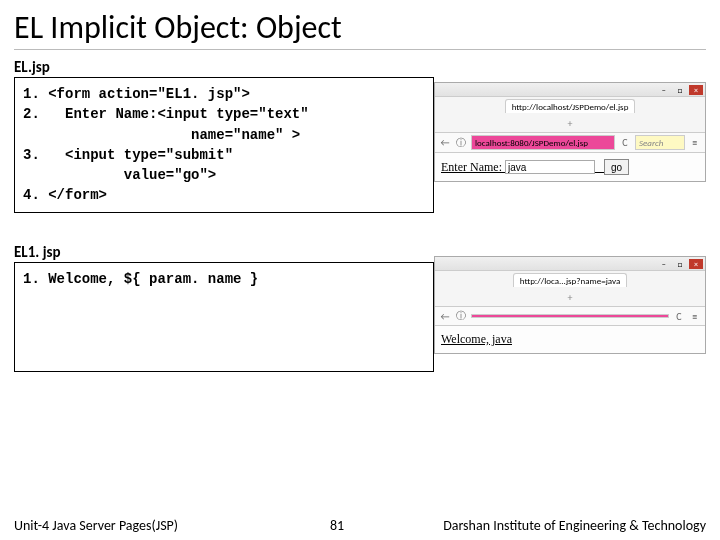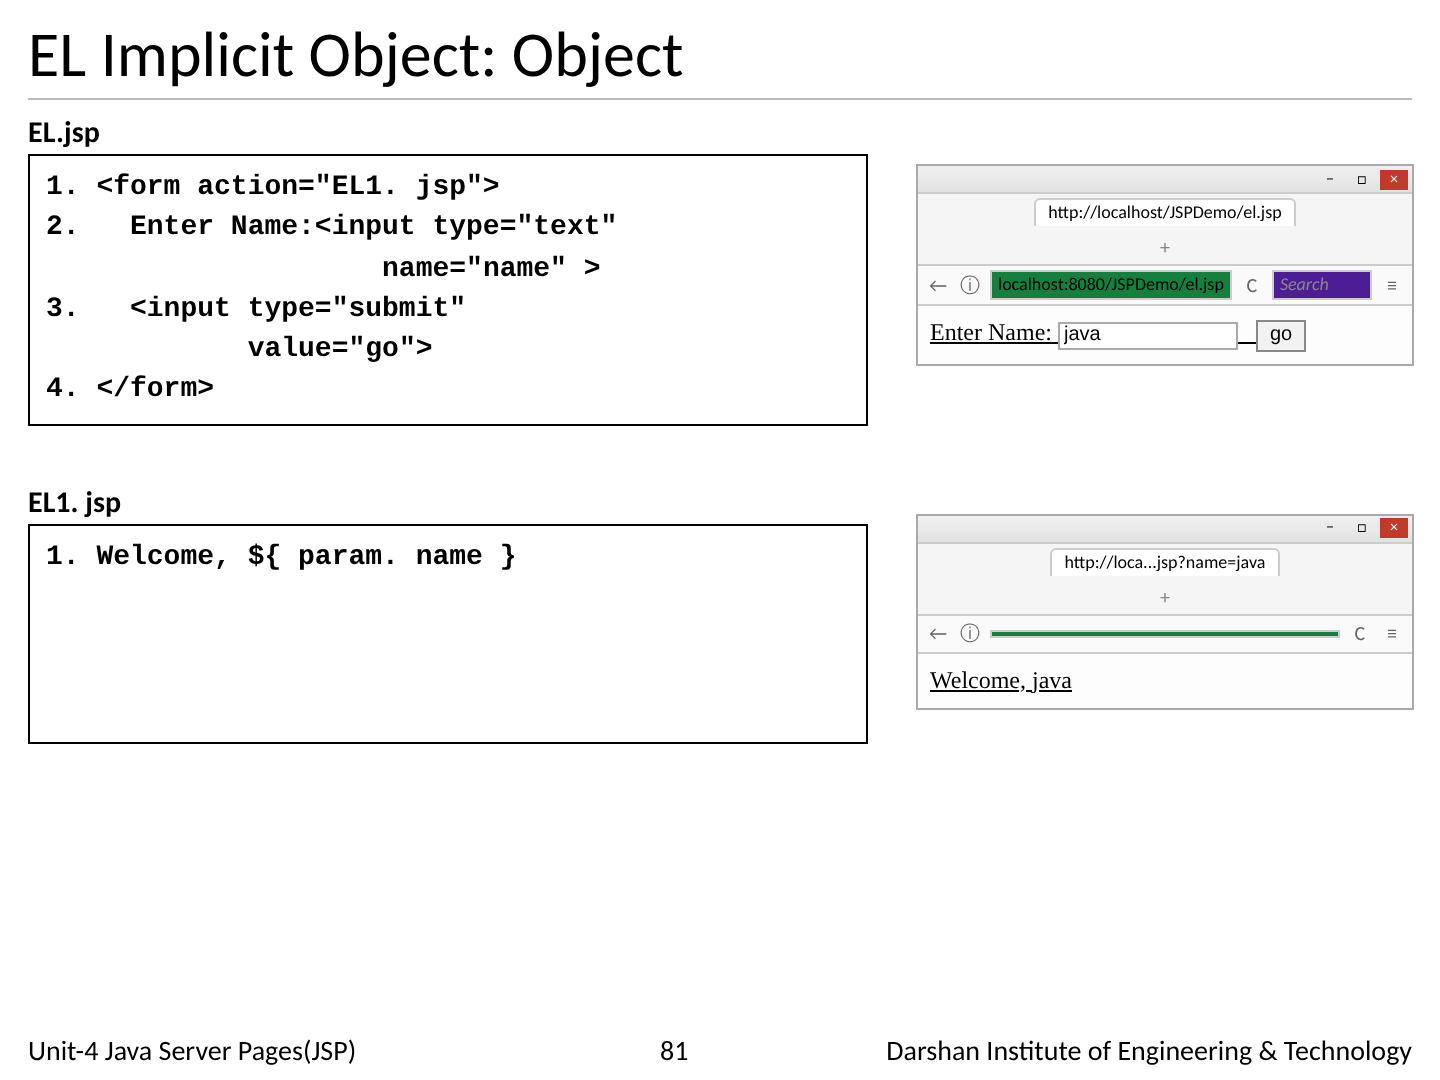--- a/index.html
+++ b/index.html
@@ -1,35 +1,35 @@
 <!DOCTYPE html>
 <html><head>
 <meta charset="utf-8">
 <style>
   * { box-sizing: border-box; margin: 0; padding: 0; }
   body { width: 720px; height: 540px; background: #fff; font-family: "Calibri", Arial, sans-serif; position: relative; }
   .slide-title { font-size: 32px; padding: 8px 14px 2px 14px; }
   .title-underline { border-bottom: 1px solid #bbb; margin: 0 14px 6px 14px; }
-  .content { padding: 0 14px; display: flex; gap: 24px; }
+  .content { padding: 0 14px; display: flex; gap: 0; }
   .left-col { flex: 0 0 420px; }
   .right-col { flex: 1; }
   .file-label { font-weight: bold; font-family: "Calibri", Arial, sans-serif; font-size: 15px; margin: 2px 0 1px 0; }
   .code-box { border: 1px solid #000; background: #fff; padding: 6px 8px; font-family: "Courier New", monospace; font-size: 14px; font-weight: bold; line-height: 1.45; white-space: pre-wrap; }
   .code-box.tall { min-height: 110px; }
   .browser-mock { border: 1px solid #aaa; background: #fdfdfd; font-size: 10px; margin-top: 4px; position: relative; }
   .bm-titlebar { display:flex; justify-content:flex-end; align-items:center; height:14px; background:linear-gradient(#f0f0f0,#e2e2e2); border-bottom:1px solid #ccc; padding:0 2px; gap:2px; }
   .bm-titlebar .wbtn { width:14px; height:10px; display:flex; align-items:center; justify-content:center; font-size:8px; }
   .bm-titlebar .wbtn.close { background:#c0392b; color:#fff; }
   .bm-tab { display:flex; align-items:center; gap:4px; background:#f5f5f5; border-bottom:1px solid #ccc; padding:2px 4px;flex-direction:column; }
   .bm-tab .tab { border:1px solid #ccc; background:#fff; border-bottom:none; padding:1px 6px; font-size:9px; border-radius:3px 3px 0 0; max-width:150px; overflow:hidden; white-space:nowrap; }
   .bm-tab .plus { color:#888; }
   .bm-url { display:flex; align-items:center; gap:4px; background:#fafafa; border-bottom:1px solid #ccc; padding:2px 4px; }
-  .bm-url .addr { flex:1; border:1px solid #ccc; background:#15803d; padding:1px 3px; font-size:9px; white-space:nowrap; overflow:hidden;text-align:right; }
+  .bm-url .addr { flex:1; border:1px solid #ccc; background:#ec4899; padding:1px 3px; font-size:9px; white-space:nowrap; overflow:hidden; }
   .bm-url .tool { width:12px; text-align:center; color:#666; }
-  .bm-url .search { flex:0 0 50px; border:1px solid #ccc; background:#4c1d95; padding:1px 3px; font-size:9px; color:#888; font-style:italic; }
+  .bm-url .search { flex:0 0 50px; border:1px solid #ccc; background:#fef9c3; padding:1px 3px; font-size:9px; color:#888; font-style:italic; }
   .bm-body { padding:6px; font-family: "Times New Roman", serif; font-size:12px;text-decoration:underline; }
   .bm-body input.tf { border:1px solid #aaa; height:14px; width:90px; font-size:10px; padding:0 2px; }
   .bm-body input.btn { border:1px solid #888; background:#f2f2f2; height:16px; font-size:10px; padding:0 6px; }
   .spacer-2 { height: 28px; }
   .footer { position: absolute; bottom: 6px; left: 14px; right: 14px; display: flex; align-items: center; font-size: 14px; }
   .footer .unit { flex:1; text-align:left; }
   .footer .pg { flex:0 0 60px; text-align:left; }
   .footer .org { flex:1; text-align:right; }
 </style>
 </head>

